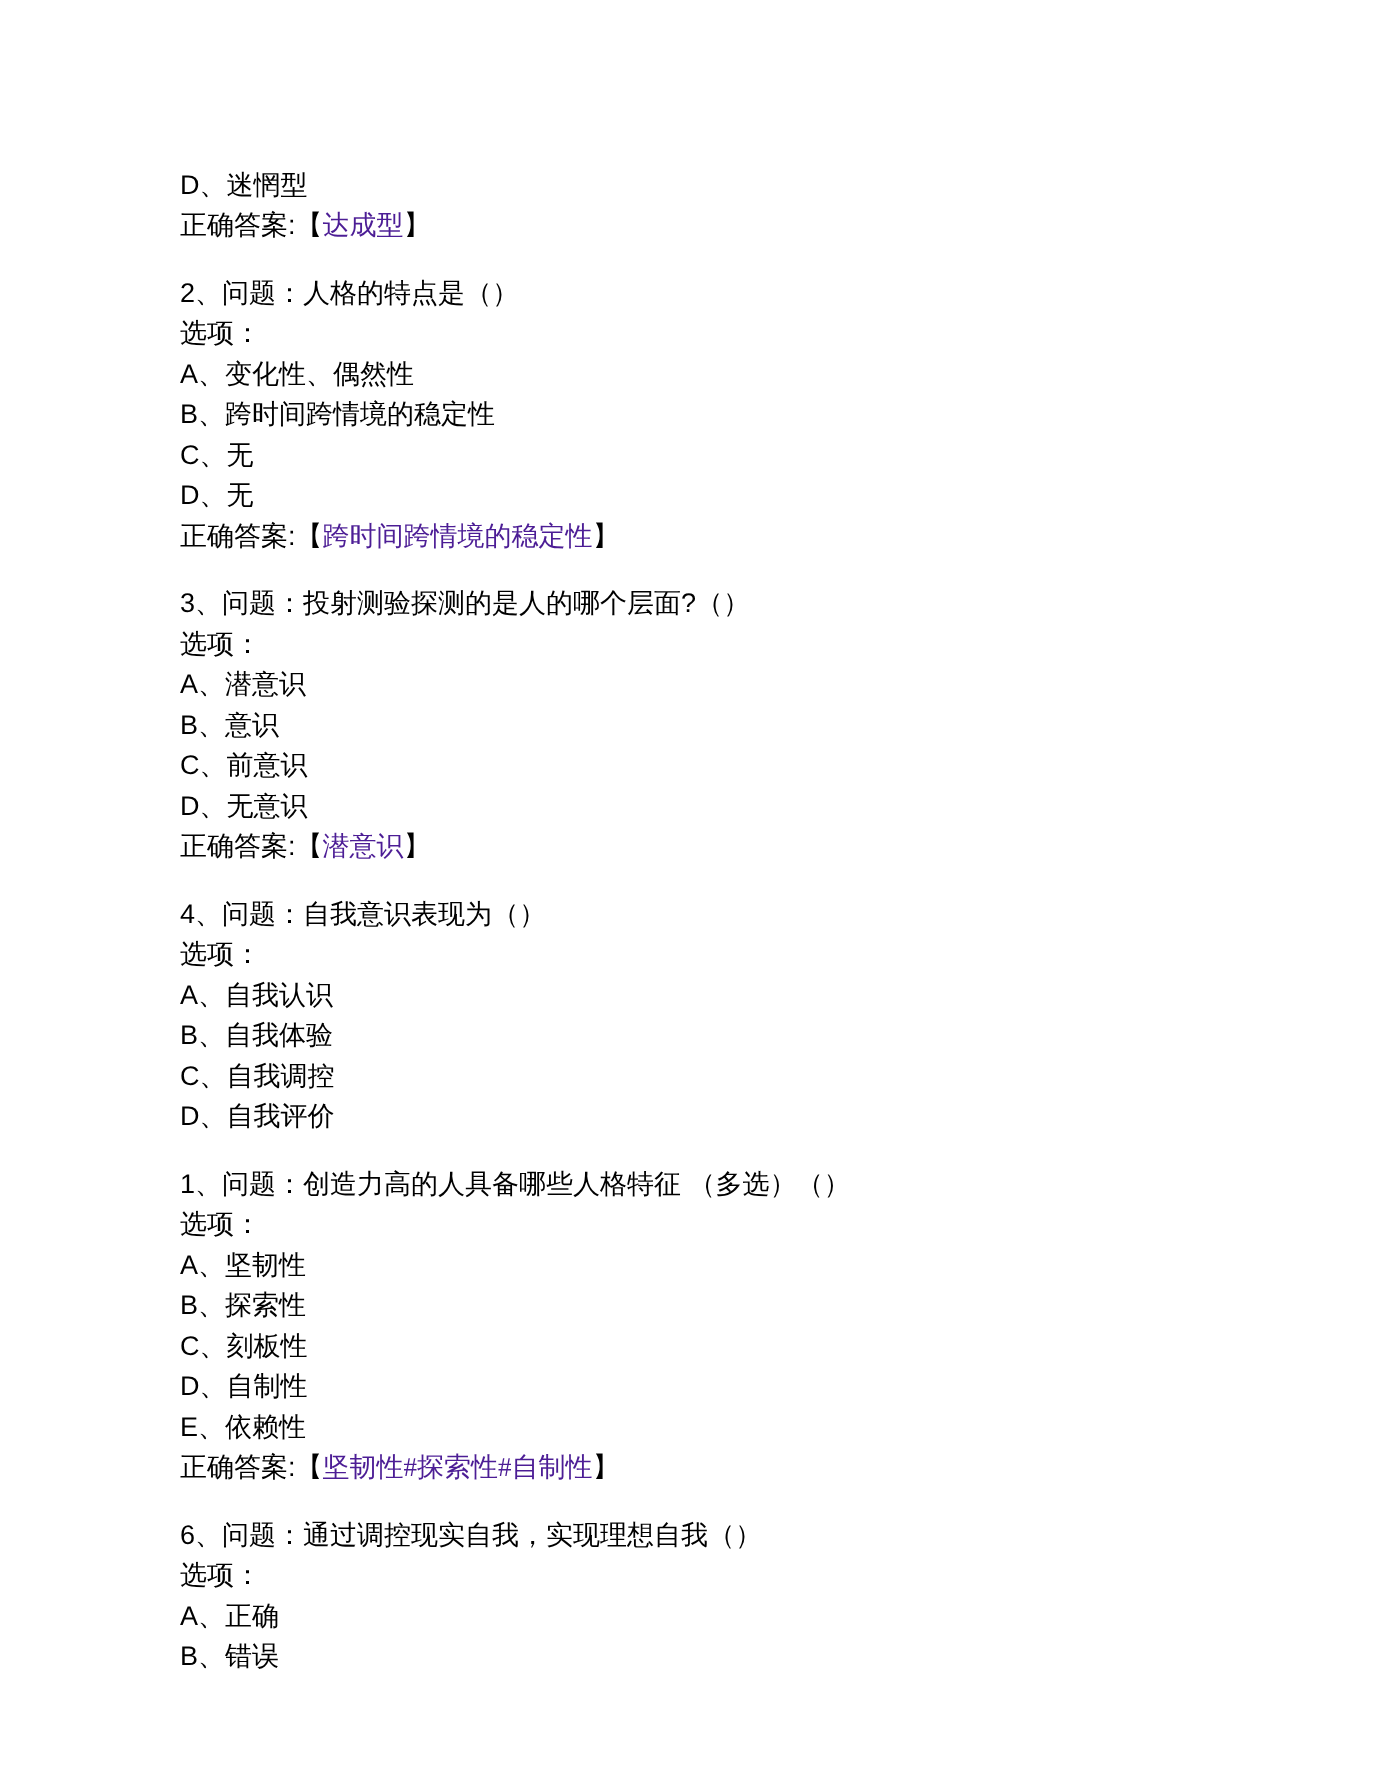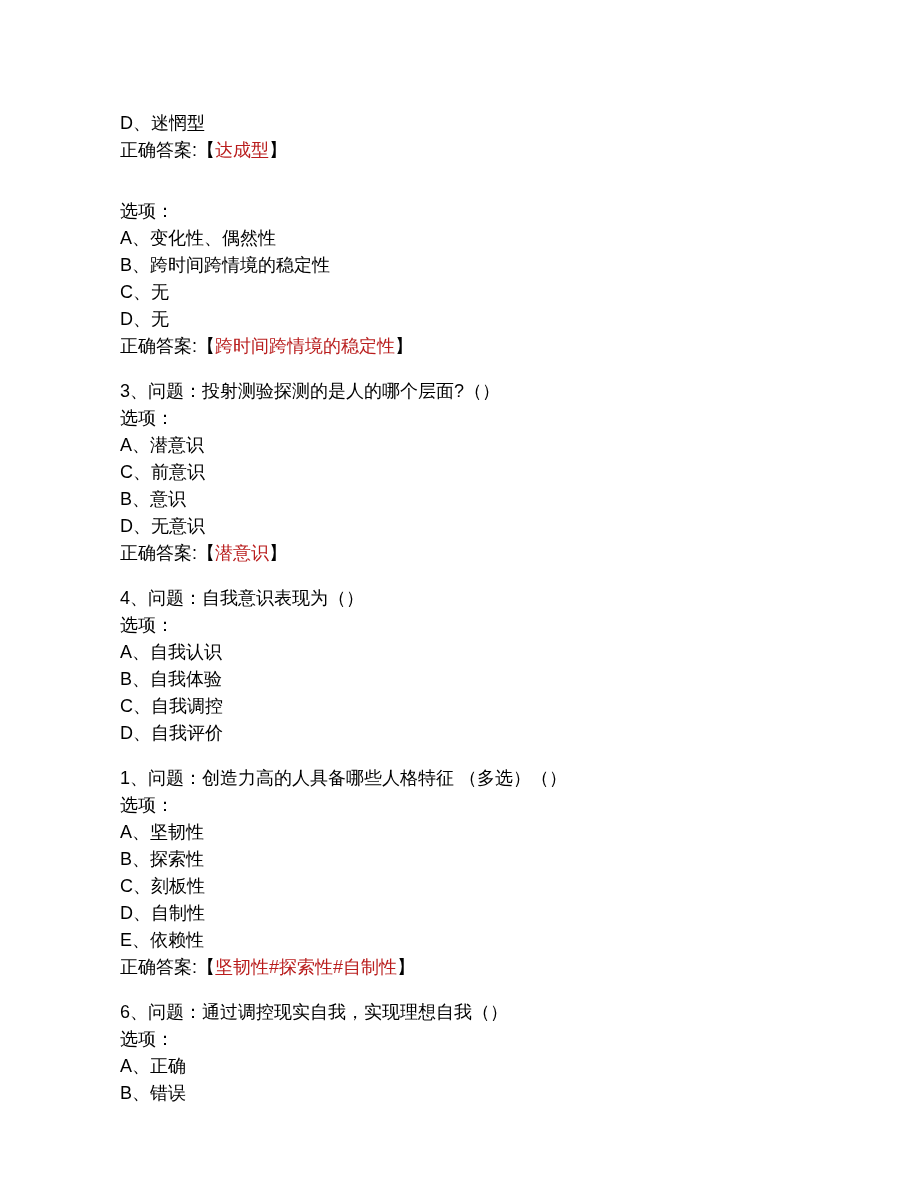--- a/index.html
+++ b/index.html
@@ -15,54 +15,56 @@
       padding: 110px 120px 60px 120px;
       font-size: 18px;
       line-height: 1.5;
       color: #000000;
     }
     .line {
       margin: 0;
       white-space: pre-wrap;
     }
     .answer-red {
-      color: #b91c1c;
+      color: #4c1d95;
+      font-family: Liberation Serif, serif;
     }
     .block {
       margin-bottom: 18px;
     }
     .block-top {
-      margin-bottom: 34px;
+      margin-bottom: 18px;
     }
   </style>
 </head>
 <body>
 
 <div class="page">
 
   <div class="block-top">
     <p class="line">D、迷惘型</p>
     <p class="line"><span>正确答案:</span><span>【</span><span class="answer-red">达成型</span><span>】</span></p>
   </div>
 
   <div class="block">
+    <p class="line">2、问题：人格的特点是（）</p>
     <p class="line">选项：</p>
     <p class="line">A、变化性、偶然性</p>
     <p class="line">B、跨时间跨情境的稳定性</p>
     <p class="line">C、无</p>
     <p class="line">D、无</p>
     <p class="line"><span>正确答案:</span><span>【</span><span class="answer-red">跨时间跨情境的稳定性</span><span>】</span></p>
   </div>
 
   <div class="block">
     <p class="line">3、问题：投射测验探测的是人的哪个层面?（）</p>
     <p class="line">选项：</p>
     <p class="line">A、潜意识</p>
+    <p class="line">B、意识</p>
     <p class="line">C、前意识</p>
-    <p class="line">B、意识</p>
     <p class="line">D、无意识</p>
     <p class="line"><span>正确答案:</span><span>【</span><span class="answer-red">潜意识</span><span>】</span></p>
   </div>
 
   <div class="block">
     <p class="line">4、问题：自我意识表现为（）</p>
     <p class="line">选项：</p>
     <p class="line">A、自我认识</p>
     <p class="line">B、自我体验</p>
     <p class="line">C、自我调控</p>

